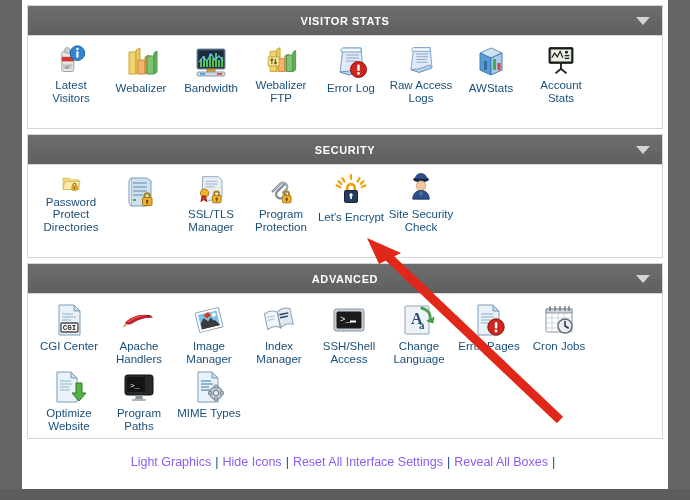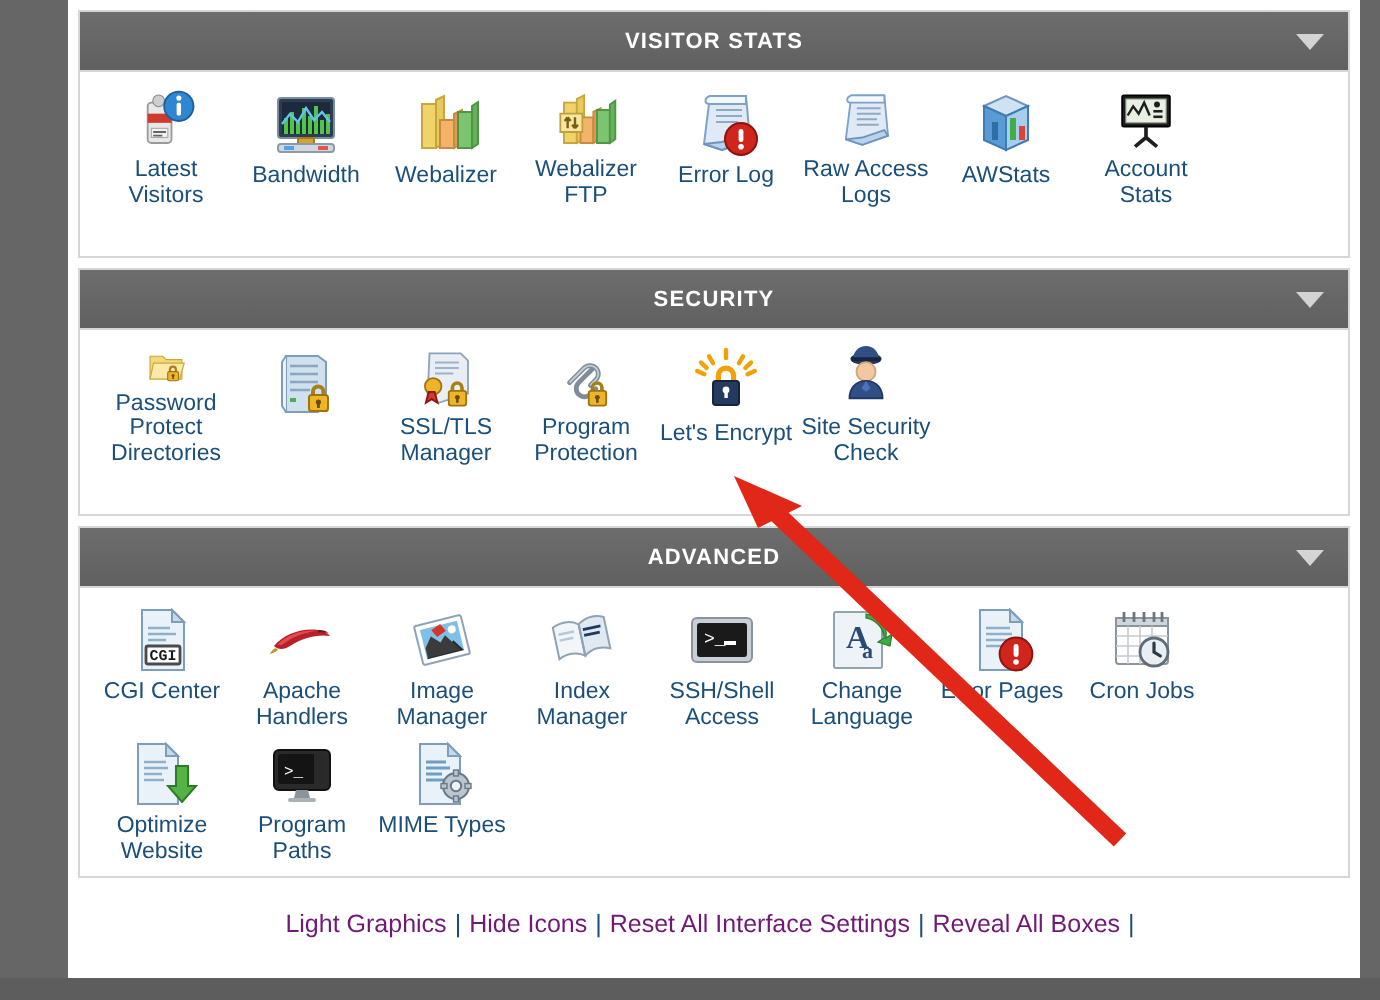--- a/index.html
+++ b/index.html
@@ -10,21 +10,21 @@
     font-family: "Liberation Sans", sans-serif;
   }
   #screen {
     position: relative;
     width: 690px; height: 500px;
     background: #666666;
   }
   
   #content {
     position: absolute;
-    left: 34px; top: 0; width: 646px; height: 489px;
+    left: 22px; top: 0; width: 646px; height: 489px;
     background: #ffffff;
   }
   #bottombar {
     position: absolute;
     left: 0; bottom: 0; width: 690px; height: 11px;
     background: #5d5d5d;
   }
 
   .panel {
     margin: 5px 5px 0 5px;
@@ -93,21 +93,21 @@
   #adv-body { padding-left: 6px; }
 
   .footer {
     margin-top: 16px;
     text-align: center;
     font-size: 12.5px;
     color: #1a4f7a;
     padding-bottom: 6px;
   }
   .footer a {
-    color: #701a75;
+    color: #8b5cf6;
     text-decoration: none;
     cursor: pointer;
     margin-top: 19px;
   }
   .footer .sep { color: #1a4f7a; padding: 0 4px; }
 
   
   #arrow { position: absolute; left: 0; top: 0; pointer-events: none; }
 </style>
 </head>
@@ -129,20 +129,32 @@
             <rect x="8" y="8" width="13" height="22" rx="2" fill="#e8e8e8" stroke="#9a9a9a"></rect>
             <rect x="8" y="14" width="13" height="5" fill="#cf3a2e"></rect>
             <rect x="10" y="22" width="9" height="5" fill="#f2f2f2" stroke="#aaa" stroke-width=".6"></rect>
             <path d="M11 24h7M11 26h5" stroke="#666" stroke-width="1"></path>
             <circle cx="14" cy="7" r="3.2" fill="#cfcfcf" stroke="#888" stroke-width=".6"></circle>
             <circle cx="25" cy="10" r="8" fill="#2f86d1" stroke="#1c5f9c"></circle>
             <circle cx="25" cy="5.5" r="1.4" fill="#fff"></circle>
             <rect x="23.8" y="8" width="2.4" height="7" rx="1" fill="#fff"></rect>
           </svg>
           <span class="lbl">Latest Visitors</span>
+        </div>
+
+        <div class="tile">
+          <svg class="ico" viewBox="0 0 36 36">
+            <path d="M6 8h7v22H6z" fill="#f0d469" stroke="#c7a63c"></path>
+            <path d="M13 6l4-2v24l-4 2z" fill="#e8c95e" stroke="#c7a63c"></path>
+            <path d="M15 16h7v14h-7z" fill="#f3b36b" stroke="#c78c3f"></path>
+            <path d="M22 13l4-2v17l-4 2z" fill="#e09a52" stroke="#c78c3f"></path>
+            <path d="M24 12h7v18h-7z" fill="#7cc46f" stroke="#4f9447"></path>
+            <path d="M31 9l3-2v21l-3 2z" fill="#64b35b" stroke="#4f9447"></path>
+          </svg>
+          <span class="lbl">Webalizer</span>
         </div>
 
         <div class="tile">
           <svg class="ico" viewBox="0 0 36 36">
             <rect x="4" y="5" width="28" height="20" rx="1.5" fill="#2c3c52" stroke="#7a8ca0"></rect>
             <rect x="6" y="7" width="24" height="16" fill="#1b2a3d"></rect>
             <g fill="#52c44a">
               <rect x="7" y="15" width="2" height="8"></rect>
                 <rect x="10" y="12" width="2" height="11"></rect>
               <rect x="13" y="17" width="2" height="6"></rect>
@@ -162,32 +174,20 @@
         </div>
 
         <div class="tile">
           <svg class="ico" viewBox="0 0 36 36">
             <path d="M6 8h7v22H6z" fill="#f0d469" stroke="#c7a63c"></path>
             <path d="M13 6l4-2v24l-4 2z" fill="#e8c95e" stroke="#c7a63c"></path>
             <path d="M15 16h7v14h-7z" fill="#f3b36b" stroke="#c78c3f"></path>
             <path d="M22 13l4-2v17l-4 2z" fill="#e09a52" stroke="#c78c3f"></path>
             <path d="M24 12h7v18h-7z" fill="#7cc46f" stroke="#4f9447"></path>
             <path d="M31 9l3-2v21l-3 2z" fill="#64b35b" stroke="#4f9447"></path>
-          </svg>
-          <span class="lbl">Webalizer</span>
-        </div>
-
-        <div class="tile">
-          <svg class="ico" viewBox="0 0 36 36">
-            <path d="M6 8h7v22H6z" fill="#f0d469" stroke="#c7a63c"></path>
-            <path d="M13 6l4-2v24l-4 2z" fill="#e8c95e" stroke="#c7a63c"></path>
-            <path d="M15 16h7v14h-7z" fill="#f3b36b" stroke="#c78c3f"></path>
-            <path d="M22 13l4-2v17l-4 2z" fill="#e09a52" stroke="#c78c3f"></path>
-            <path d="M24 12h7v18h-7z" fill="#7cc46f" stroke="#4f9447"></path>
-            <path d="M31 9l3-2v21l-3 2z" fill="#64b35b" stroke="#4f9447"></path>
             <path d="M4 14h12v10H4z" fill="#f7e6a0" stroke="#bfa03a"></path>
             <path d="M8 16v6M8 16l-1.6 2M8 16l1.6 2" stroke="#7a5d10" stroke-width="1.3" fill="none"></path>
             <path d="M12 22v-6M12 22l-1.6-2M12 22l1.6-2" stroke="#7a5d10" stroke-width="1.3" fill="none"></path>
           </svg>
           <span class="lbl">Webalizer FTP</span>
         </div>
 
         <div class="tile">
           <svg class="ico" viewBox="0 0 36 36">
             <path d="M10 4h18l2 22-14 5-9-3z" fill="#dfeaf6" stroke="#7da2c8"></path>

